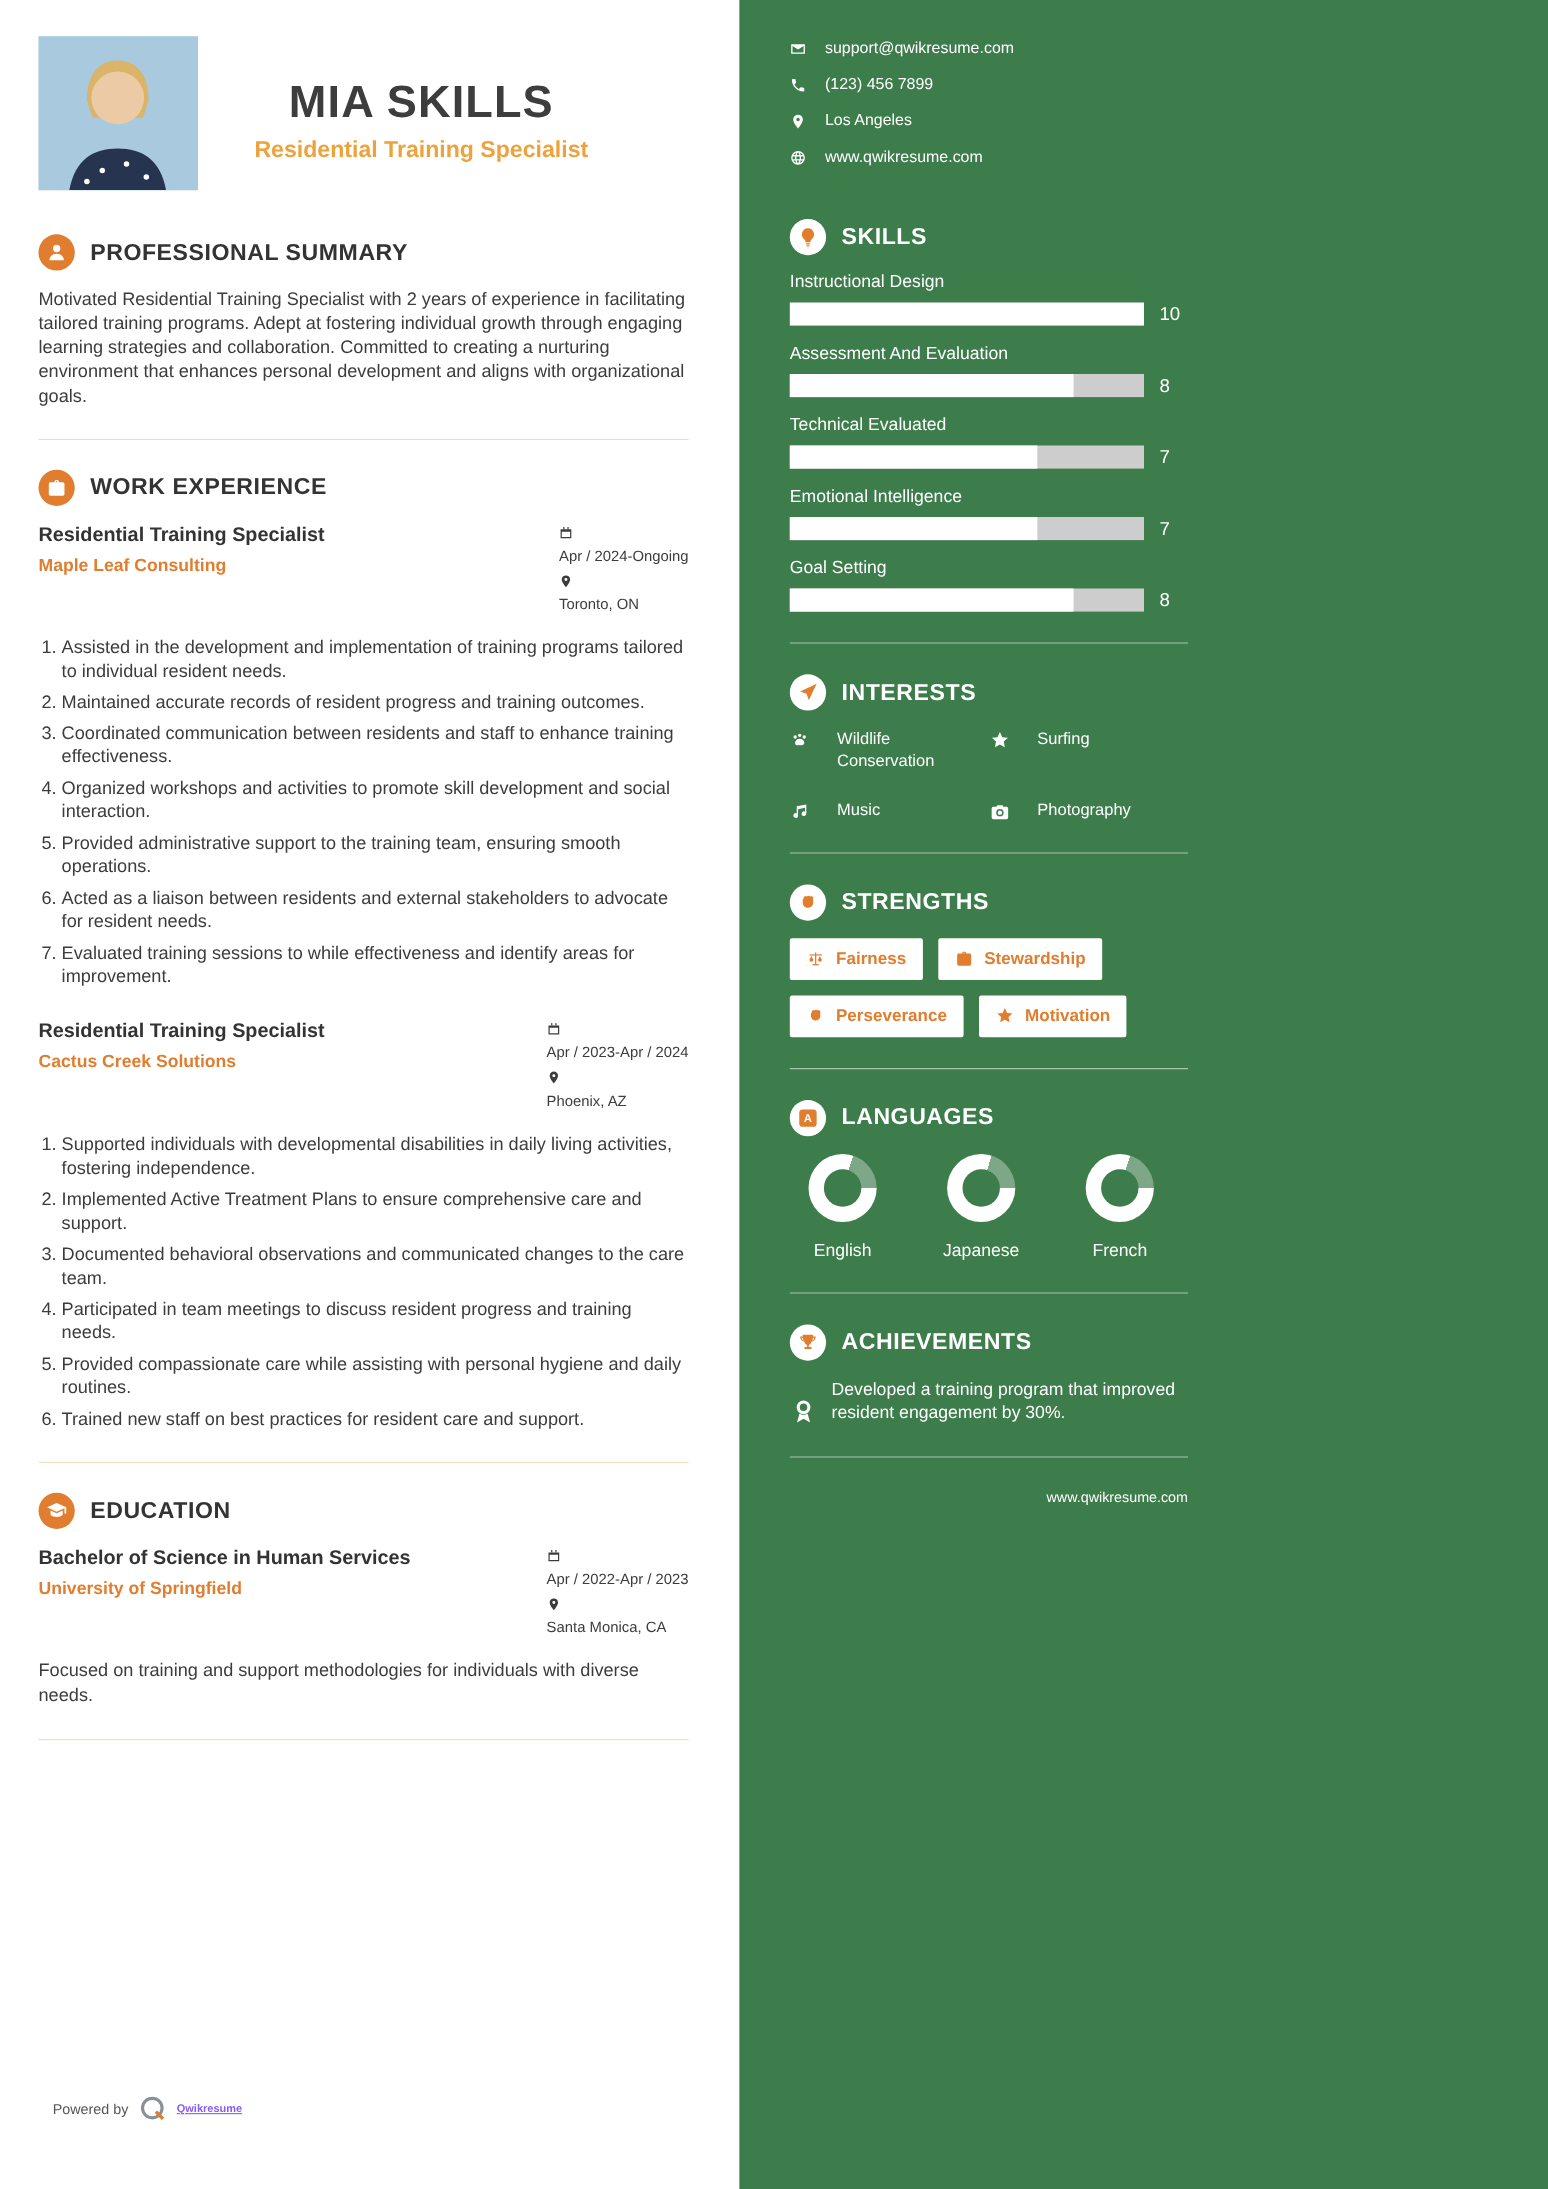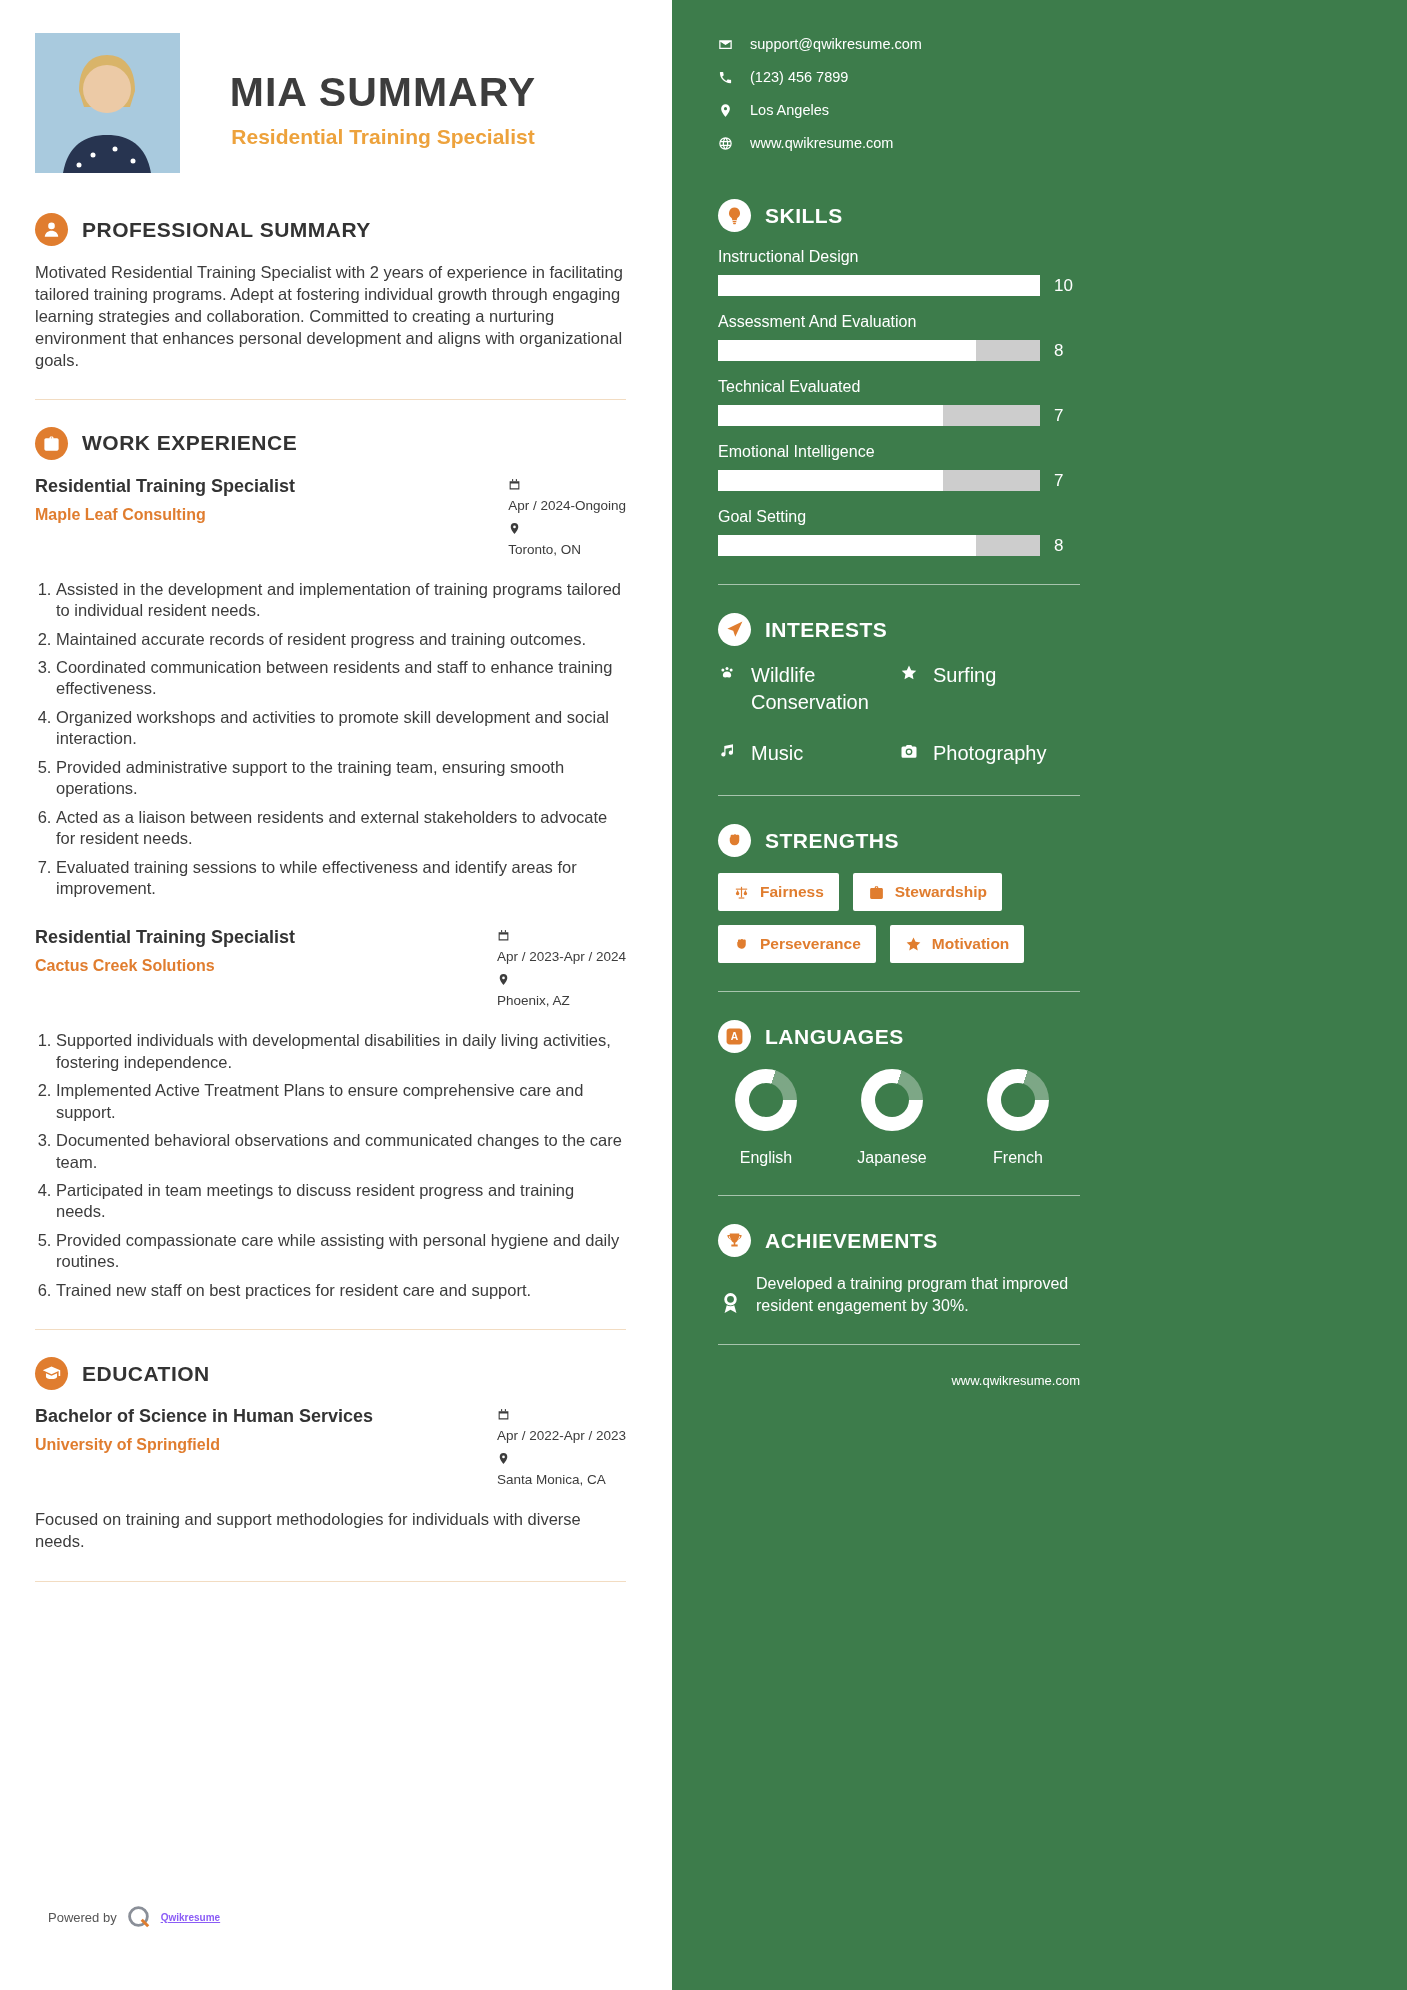--- a/index.html
+++ b/index.html
@@ -61,21 +61,21 @@
   .skill{margin-bottom:17px;}
   .skill-label{font-size:16px;margin-bottom:9px;}
   .skill-row{display:flex;align-items:center;gap:14px;}
   .bar{width:322px;height:21px;background:#cdcdcd;flex:0 0 auto;}
   .fill{height:100%;background:#fff;}
   .skill-val{font-size:17px;}
 
   .div-r{border:none;border-top:1px solid rgba(255,255,255,.55);margin:28px 0;}
 
   .interests-grid{display:grid;grid-template-columns:182px 1fr;row-gap:24px;}
-  .interest{display:flex;align-items:flex-start;gap:15px;font-size:20px;line-height:1.35;}
+  .interest{display:flex;align-items:flex-start;gap:25px;font-size:15px;line-height:1.35;}
   .interest .ii{width:18px;height:18px;flex:0 0 auto;margin-top:2px;display:inline-flex;}
   .interest .ii svg{width:18px;height:18px;}
 
   .strengths{display:flex;flex-wrap:wrap;gap:14px;}
   .strength{background:#fff;color:var(--accent);display:flex;align-items:center;gap:10px;padding:10px 15px;font-size:15.5px;font-weight:bold;border-radius:2px;}
   .strength .si{width:17px;height:17px;display:inline-flex;}
   .strength .si svg{width:17px;height:17px;}
 
   .langs{display:flex;gap:30px;margin-top:10px;}
   .lang{width:96px;display:flex;flex-direction:column;align-items:center;gap:18px;}
@@ -103,21 +103,21 @@
           <path d="M44 58c0-25 12-36 28-36s28 11 28 36l-5 16h-46z" fill="#d9b469"></path>
           <circle cx="72" cy="56" r="24" fill="#eccaa6"></circle>
           <path d="M28 140c5-28 22-38 44-38s39 10 44 38z" fill="#273450"></path>
           <circle cx="58" cy="122" r="2.5" fill="#fff"></circle>
             <circle cx="80" cy="116" r="2.5" fill="#fff"></circle>
           <circle cx="98" cy="128" r="2.5" fill="#fff"></circle>
             <circle cx="44" cy="132" r="2.5" fill="#fff"></circle>
         </svg>
       </div>
       <div class="header-text">
-        <h1 class="name">MIA SUMMARY</h1>
+        <h1 class="name">MIA SKILLS</h1>
         <div class="headline">Residential Training Specialist</div>
       </div>
     </div>
 
     <section>
       <div class="sec-head">
         <span class="sec-icon">
           <svg viewBox="0 0 24 24">
               <circle cx="12" cy="7.5" r="4.2"></circle>
               <path d="M3.5 21c.4-4.8 4-7.5 8.5-7.5s8.1 2.7 8.5 7.5z"></path>

